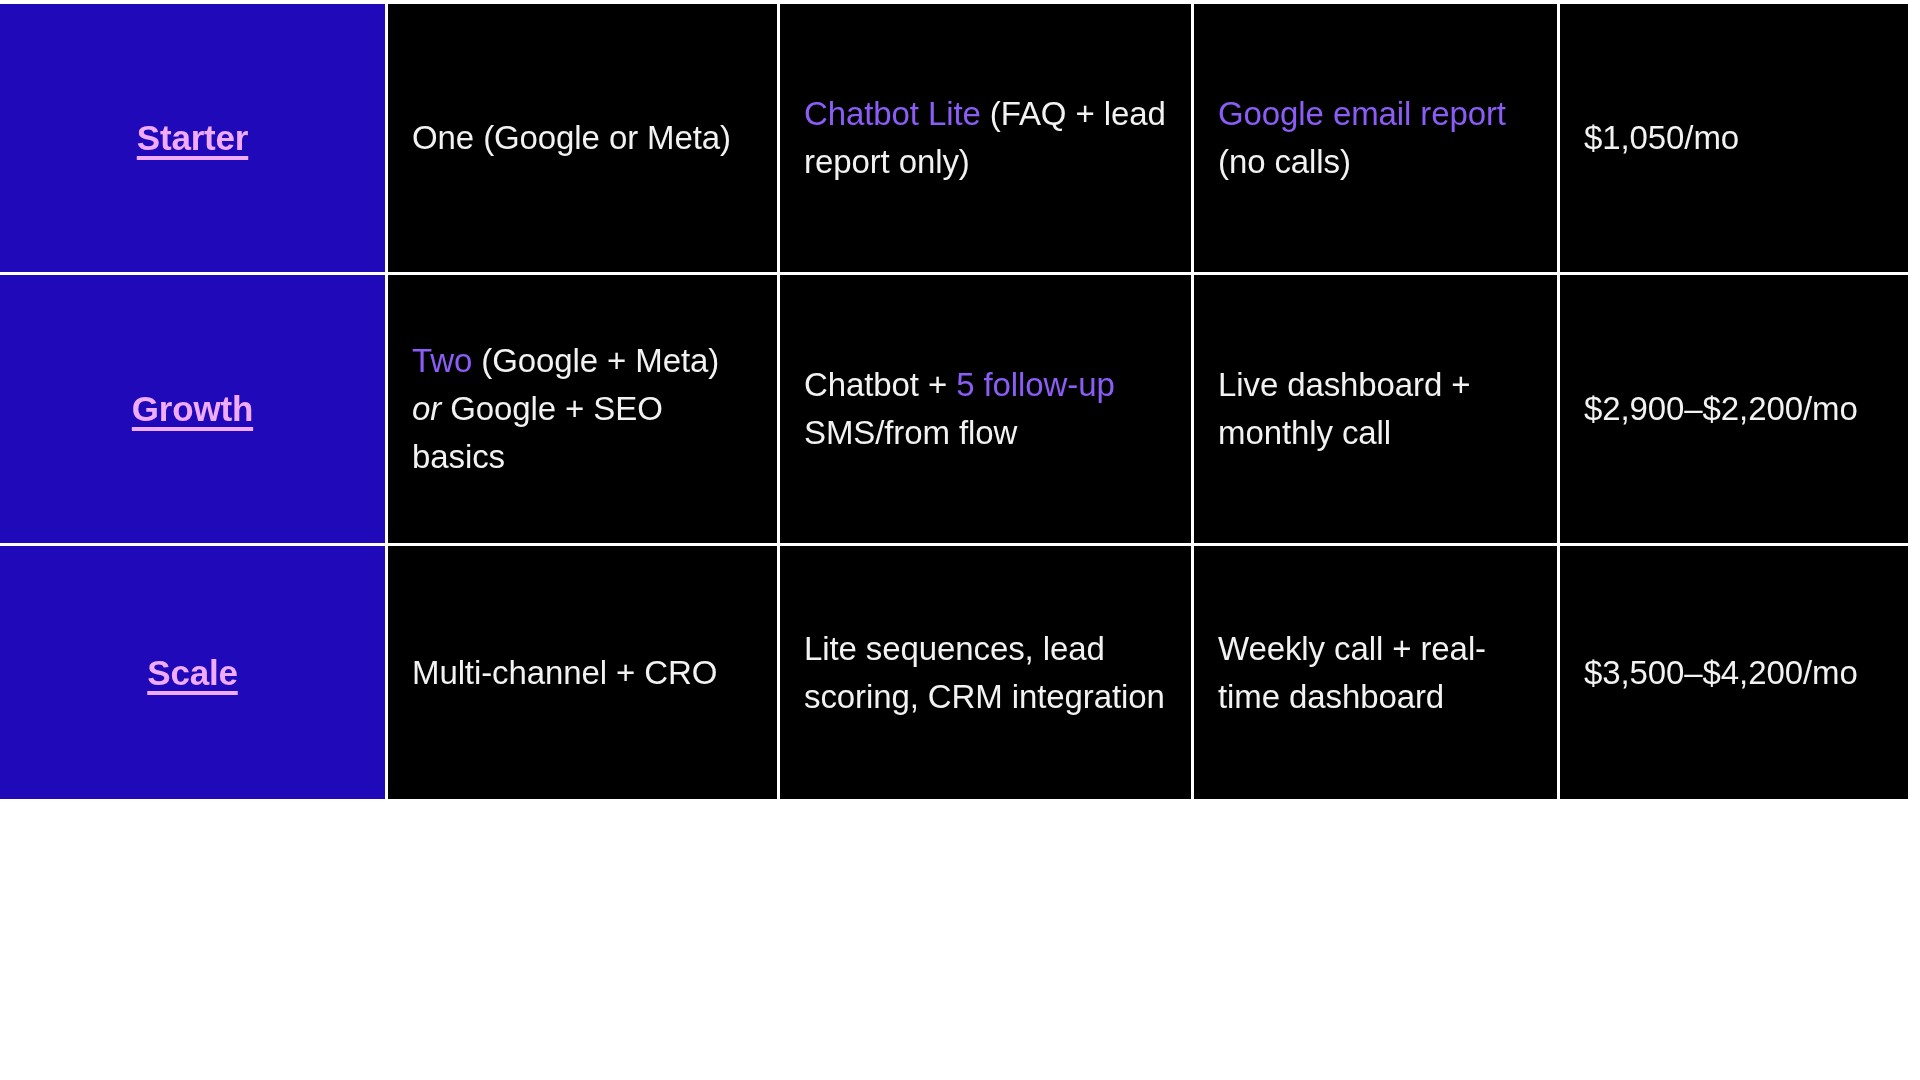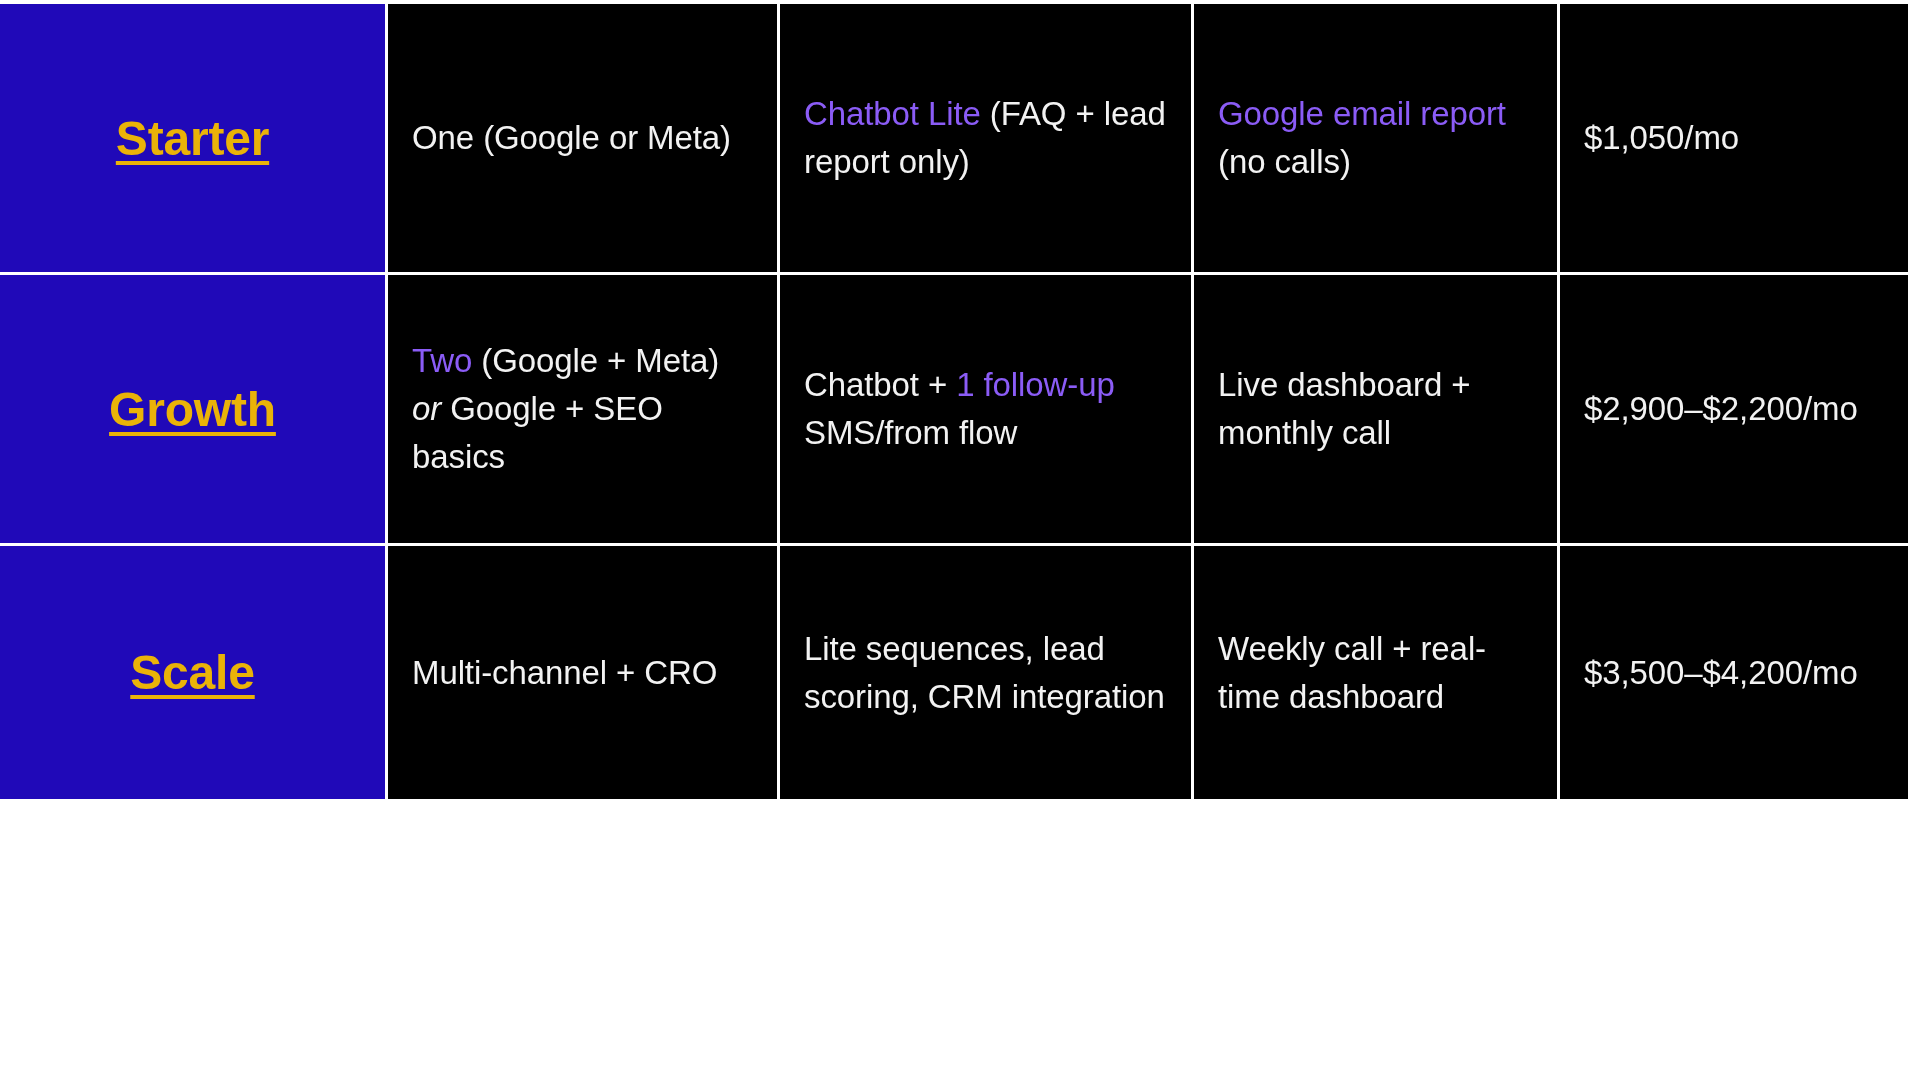--- a/index.html
+++ b/index.html
@@ -71,22 +71,22 @@
 
   td.pkg-cell {
     background: #2009b8;
     text-align: center;
   }
   td.data-cell {
     background: #000000;
   }
 
   .pkg-label {
-    color: #eab308;
-    font-size: 48px;
+    color: #f0abfc;
+    font-size: 35px;
     font-weight: 700;
     text-decoration: underline;
     text-underline-offset: 6px;
     text-decoration-thickness: 4px;
     letter-spacing: -0.2px;
   }
 
   .cell-text {
     color: #f2f2f2;
     font-size: 33px;
@@ -143,21 +143,21 @@
       <td class="pkg-cell">
         <span class="pkg-label">Growth</span>
       </td>
       <td class="data-cell">
         <div class="cell-text">
           <b>Two</b><span> (Google + Meta) </span><i>or</i><span> Google + SEO basics</span>
         </div>
       </td>
       <td class="data-cell">
         <div class="cell-text">
-          <span>Chatbot + </span><b>1 follow-up</b><span> SMS/from flow</span>
+          <span>Chatbot + </span><b>5 follow-up</b><span> SMS/from flow</span>
         </div>
       </td>
       <td class="data-cell">
         <div class="cell-text">
           <span>Live dashboard + monthly call</span>
         </div>
       </td>
       <td class="data-cell">
         <div class="cell-text">$2,900–$2,200/mo</div>
       </td>

